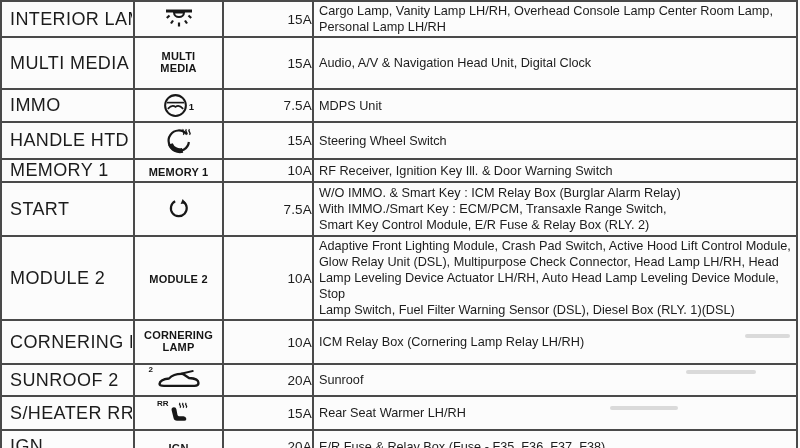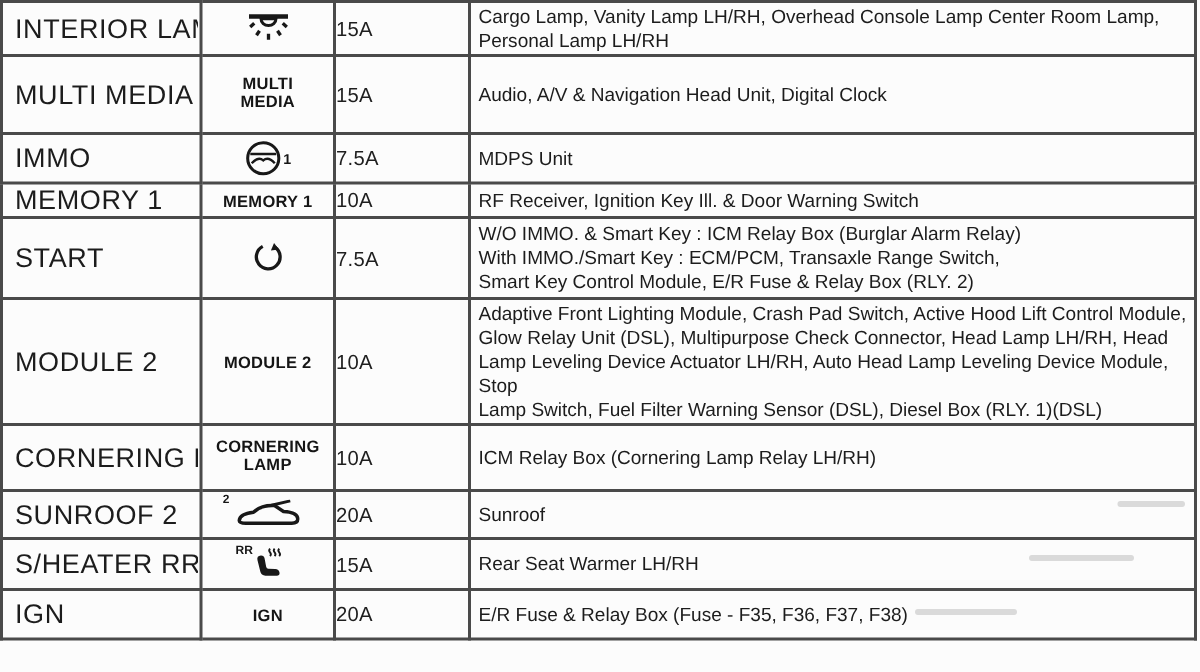--- a/index.html
+++ b/index.html
@@ -25,21 +25,21 @@
   td.name-cell{
     padding:0 2px 0 8px;
     font-size:18px;
     letter-spacing:0.4px;
     white-space:nowrap;
     color:#1c1c1c;
     border-radius:12px;
   }
   td.icon-cell{text-align:center;padding:0;}
   td.amp-cell{
-    text-align:left;
+    text-align:right;
     font-size:13.5px;
     letter-spacing:0.2px;
     padding:0;
   }
   td.desc-cell{
     border-right:none;
     padding:1px 2px 1px 5px;
     font-size:12.7px;
     line-height:16px;
     white-space:pre-line;
@@ -127,20 +127,36 @@
             <circle class="s" cx="13" cy="13" r="10.8" stroke-width="2.1"></circle>
             <line class="s" x1="4" y1="10" x2="22" y2="10" stroke-width="1.7"></line>
             <path class="s" d="M5 16.5 Q9.5 11.5 13 14.5 Q16.5 11.5 21 16.5" stroke-width="1.7"></path>
           </svg>
         </span><span class="icon-suffix">1</span>
       </td>
       <td class="amp-cell">7.5A</td>
       <td class="desc-cell">MDPS Unit</td>
     </tr>
 
+    <tr class="r3">
+      <td class="name-cell">HANDLE HTD</td>
+      <td class="icon-cell">
+        <span class="icon-wrap">
+          <svg class="glyph" width="26" height="26" viewBox="0 0 26 26">
+            <path class="s" d="M20.5 6 A10.2 10.2 0 1 0 22.9 14" stroke-width="2.2"></path>
+            <path class="s" d="M4.4 16 A10.2 10.2 0 0 0 16.6 22.4" stroke-width="5"></path>
+            <path class="s" d="M17.3 1.2 q-1.3 1.4 0 2.8 q1.3 1.4 0 2.8" stroke-width="1.4"></path>
+            <path class="s" d="M20.4 1.2 q-1.3 1.4 0 2.8 q1.3 1.4 0 2.8" stroke-width="1.4"></path>
+            <path class="s" d="M23.5 1.2 q-1.3 1.4 0 2.8 q1.3 1.4 0 2.8" stroke-width="1.4"></path>
+          </svg>
+        </span>
+      </td>
+      <td class="amp-cell">15A</td>
+      <td class="desc-cell">Steering Wheel Switch</td>
+    </tr>
 
     <tr class="r4">
       <td class="name-cell">MEMORY 1</td>
       <td class="icon-cell">
         <span class="icon-text">MEMORY 1</span>
       </td>
       <td class="amp-cell">10A</td>
       <td class="desc-cell">RF Receiver, Ignition Key Ill. &amp; Door Warning Switch</td>
     </tr>
 

